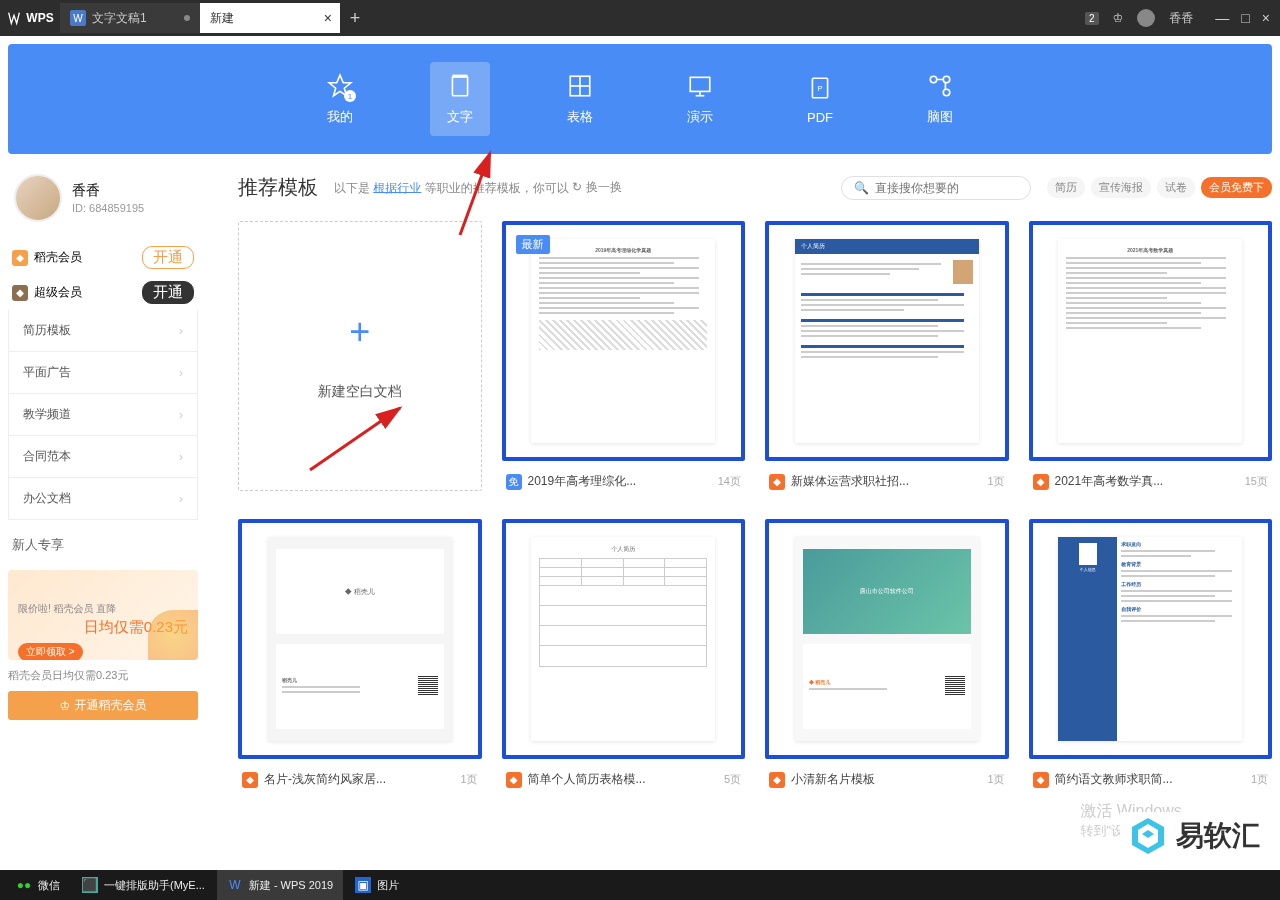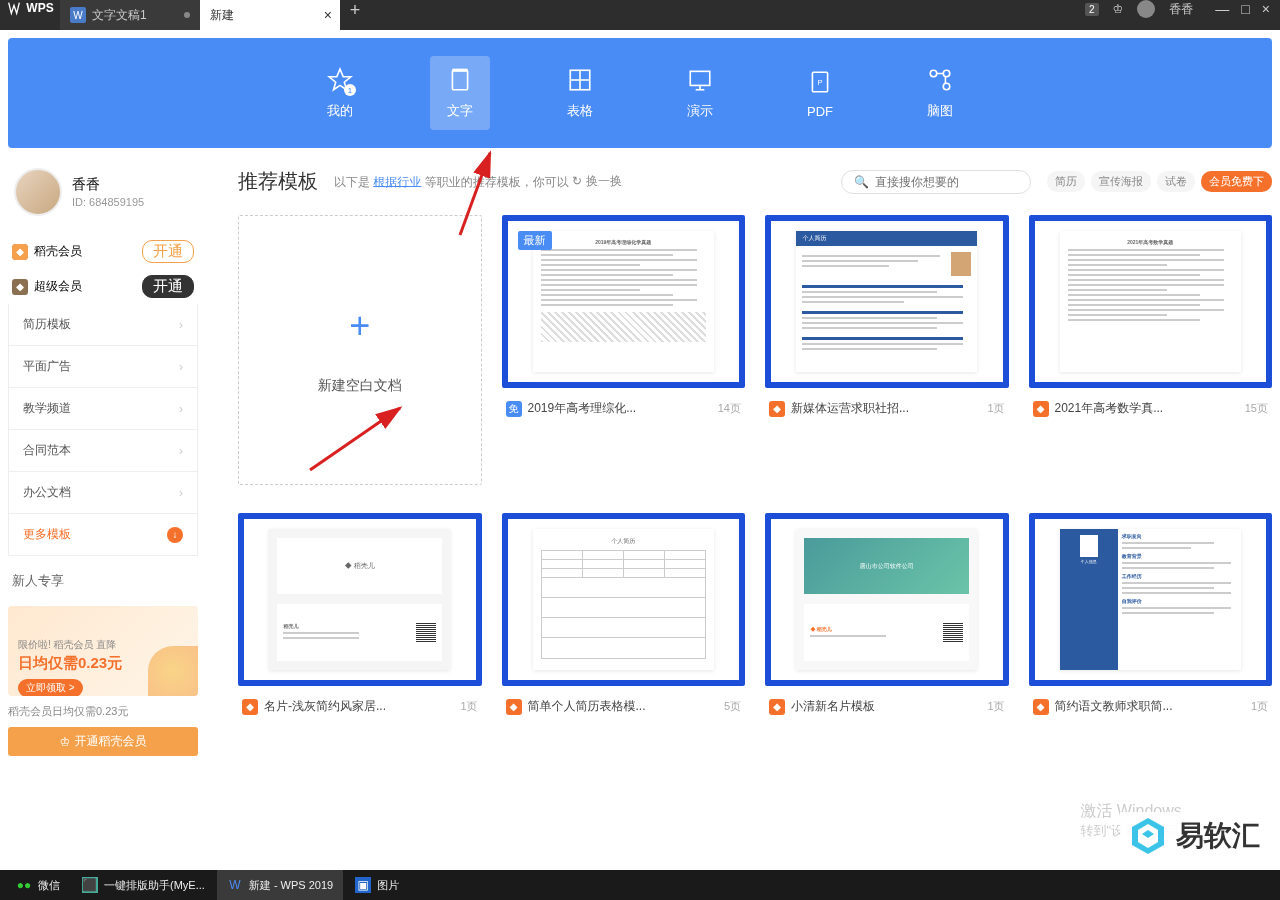--- a/index.html
+++ b/index.html
@@ -1,19 +1,19 @@
 <!DOCTYPE html>
 <html><head>
 <meta charset="utf-8">
 <style>
 * { margin: 0; padding: 0; box-sizing: border-box; font-family: "Microsoft YaHei", sans-serif; }
 body { background: #fff; width: 1280px; height: 900px; overflow: hidden; position: relative; }
 
 
-.titlebar { height: 30px; background: #2d2d2d; display: flex; align-items: flex-start; color: #ccc; font-size: 12px; }
+.titlebar { height: 36px; background: #2d2d2d; display: flex; align-items: center; color: #ccc; font-size: 12px; }
 .titlebar .wps-logo { width: 60px; display: flex; align-items: center; justify-content: center; gap: 4px; font-weight: bold; color: #fff; }
 .titlebar .wps-logo svg { width: 16px; height: 16px; }
 .titlebar .tab { height: 30px; display: flex; align-items: center; padding: 0 28px 0 10px; position: relative; min-width: 140px; }
 .titlebar .tab.doc { background: #3a3a3a; }
 .titlebar .tab.doc .icon-w { width: 16px; height: 16px; background: #4a7bc8; color: #fff; font-size: 10px; display: flex; align-items: center; justify-content: center; border-radius: 2px; margin-right: 6px; }
 .titlebar .tab.active { background: #fff; color: #333; }
 .titlebar .tab .close { position: absolute; right: 8px; font-size: 14px; }
 .titlebar .tab .dot { position: absolute; right: 10px; width: 6px; height: 6px; border-radius: 50%; background: #888; }
 .titlebar .newtab { width: 30px; text-align: center; font-size: 18px; }
 .titlebar .spacer { flex: 1; }
@@ -49,21 +49,21 @@
 .section-title { font-size: 13px; color: #666; padding: 16px 4px 8px; }
 .cat-item { border: 1px solid #eee; border-top: none; display: flex; align-items: center; justify-content: space-between; padding: 12px 14px; font-size: 12px; color: #555; }
 .cat-item:first-of-type { border-top: 1px solid #eee; }
 .cat-item .chev { color: #ccc; font-size: 12px; }
 .more-tpl { color: #f5702a; display: flex; align-items: center; justify-content: space-between; padding: 12px 14px; font-size: 12px; border: 1px solid #eee; border-top: none; }
 .more-tpl .dl { width: 16px; height: 16px; background: #f5702a; border-radius: 50%; color: #fff; display: flex; align-items: center; justify-content: center; font-size: 10px; }
 
 .newbie-card { margin-top: 8px; }
 .newbie-img { height: 90px; background: linear-gradient(135deg,#ffe8d0,#fff5e8); border-radius: 4px; padding: 8px 10px; font-size: 11px; position: relative; overflow: hidden; }
 .newbie-img .l1 { color: #888; font-size: 10px; margin-top: 24px; }
-.newbie-img .l2 { color: #f5702a; font-weight: bold; font-size: 15px; margin-top: 2px; }
+.newbie-img .l2 { color: #f5702a; font-weight: normal; font-size: 15px; margin-top: 2px; text-align: right; }
 .newbie-img .cta { background: #f5702a; color: #fff; font-size: 10px; padding: 2px 8px; border-radius: 10px; display: inline-block; margin-top: 6px; }
 .newbie-img .deco { position: absolute; right: 0; bottom: 0; width: 50px; height: 50px; background: radial-gradient(circle,#f5c04a,#f5a04a); border-radius: 50% 0 0 0; opacity: 0.6; }
 .newbie-note { font-size: 11px; color: #888; margin-top: 8px; }
 .newbie-btn { background: #f5a04a; color: #fff; font-size: 12px; padding: 6px; border-radius: 3px; margin-top: 8px; text-align: center; display:flex; align-items:center; justify-content:center; gap:4px;}
 
 
 .content { flex: 1; overflow: hidden; }
 .content-head { display: flex; align-items: center; gap: 16px; padding: 12px 0 20px; }
 .content-head .title { font-size: 20px; color: #333; }
 .content-head .desc { font-size: 12px; color: #888; }
@@ -71,21 +71,21 @@
 .content-head .refresh { display: inline-flex; align-items: center; gap: 4px; }
 .content-head .spacer { flex: 1; }
 .search-box { display: flex; align-items: center; border: 1px solid #e0e0e0; border-radius: 16px; padding: 4px 12px; width: 190px; font-size: 12px; color: #aaa; gap: 6px; }
 .search-box input { border: none; outline: none; font-size: 12px; width: 100%; background: transparent; }
 .tags { display: flex; gap: 6px; font-size: 11px; align-items: center; }
 .tags .tag { padding: 3px 8px; border-radius: 10px; color: #888; background: #f5f5f5; }
 .tags .tag.primary { background: #f5702a; color: #fff; }
 
 .tpl-grid { display: grid; grid-template-columns: repeat(4, 1fr); gap: 28px 20px; }
 .tpl-card { }
-.tpl-thumb { border: 6px solid #1d4ed8; background: #fff; height: 173px; display: flex; align-items: center; justify-content: center; position: relative; border-radius: 2px;}
+.tpl-thumb { border: 4px solid #1d4ed8; background: #fff; height: 240px; display: flex; align-items: center; justify-content: center; position: relative; border-radius: 2px;}
 .tpl-thumb.new-blank { border: 1px dashed #ccc; flex-direction: column; gap: 30px; color: #555; font-size: 14px; height: 270px;}
 .tpl-thumb .plus { font-size: 36px; color: #4a8cf5; font-weight: 200; }
 .tpl-thumb .doc-preview { width: 78%; height: 88%; background: #fff; box-shadow: 0 1px 4px rgba(0,0,0,0.1); font-size: 5px; color: #666; padding: 8px; overflow: hidden; }
 .tpl-thumb .new-badge { position: absolute; top: 10px; left: 10px; background: #4a8cf5; color: #fff; font-size: 11px; padding: 2px 6px; border-radius: 2px; }
 .tpl-meta { display: flex; align-items: center; gap: 6px; padding: 12px 4px 0; font-size: 12px; }
 .tpl-meta .badge-icon { width: 16px; height: 16px; border-radius: 3px; display: flex; align-items: center; justify-content: center; font-size: 10px; color: #fff; }
 .tpl-meta .badge-icon.free { background: #4a8cf5; }
 .tpl-meta .badge-icon.fire { background: #f5702a; }
 .tpl-meta .name { flex: 1; color: #444; white-space: nowrap; overflow: hidden; text-overflow: ellipsis; }
 .tpl-meta .pages { color: #aaa; font-size: 11px; }
@@ -245,24 +245,20 @@
         <span>教学频道</span>
         <span class="chev">›</span>
       </div>
     <div class="cat-item">
         <span>合同范本</span>
         <span class="chev">›</span>
       </div>
     <div class="cat-item">
         <span>办公文档</span>
         <span class="chev">›</span>
-      </div>
-    <div class="more-tpl">
-        <span>更多模板</span>
-        <span class="dl">↓</span>
       </div>
 
     <div class="section-title">新人专享</div>
     <div class="newbie-card">
       <div class="newbie-img">
         <div class="l1">限价啦! 稻壳会员 直降</div>
         <div class="l2">日均仅需0.23元</div>
         <span class="cta">立即领取 &gt;</span>
         <div class="deco"></div>
       </div>

